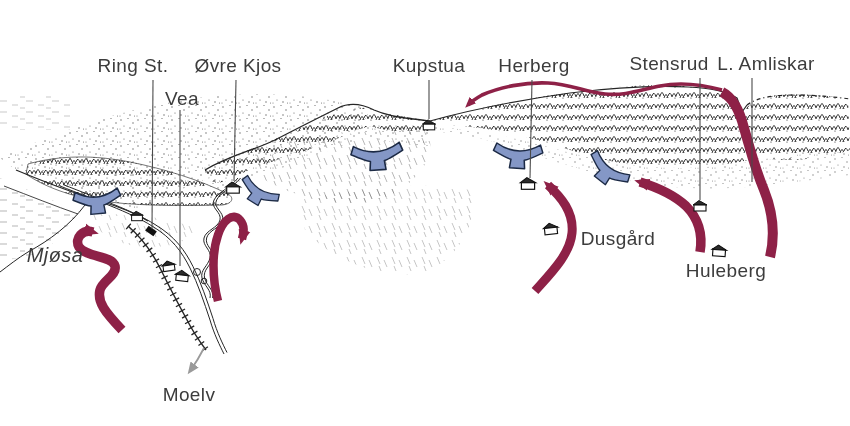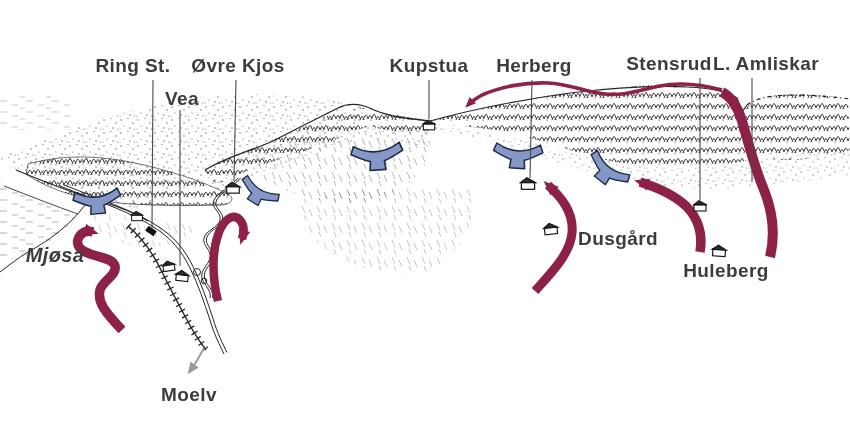--- a/index.html
+++ b/index.html
@@ -1,17 +1,17 @@
 <!DOCTYPE html>
 <html><head>
 <meta charset="utf-8">
 <style>
   html,body{margin:0;padding:0;background:#ffffff;}
   .stage{position:relative;width:850px;height:426px;background:#ffffff;overflow:hidden;
-         font-family:"Liberation Sans",sans-serif;font-weight:bold;}
+         font-family:"Liberation Sans",sans-serif;}
   .lbl{font-family:"Liberation Sans",sans-serif;font-size:19px;fill:#3c3c3c;letter-spacing:.4px;}
   .lbl-italic{font-style:italic;font-size:20px;}
   .ink{stroke:#262626;fill:none;}
   .leader{stroke:#4a4a4a;stroke-width:1.1;fill:none;}
   .attack-band{stroke:#8e2147;fill:none;stroke-linejoin:round;stroke-linecap:butt;}
   .defense{fill:#8497c6;stroke:#1c2a45;stroke-width:1.6;stroke-linejoin:round;}
 </style>
 </head>
 <body>
 

